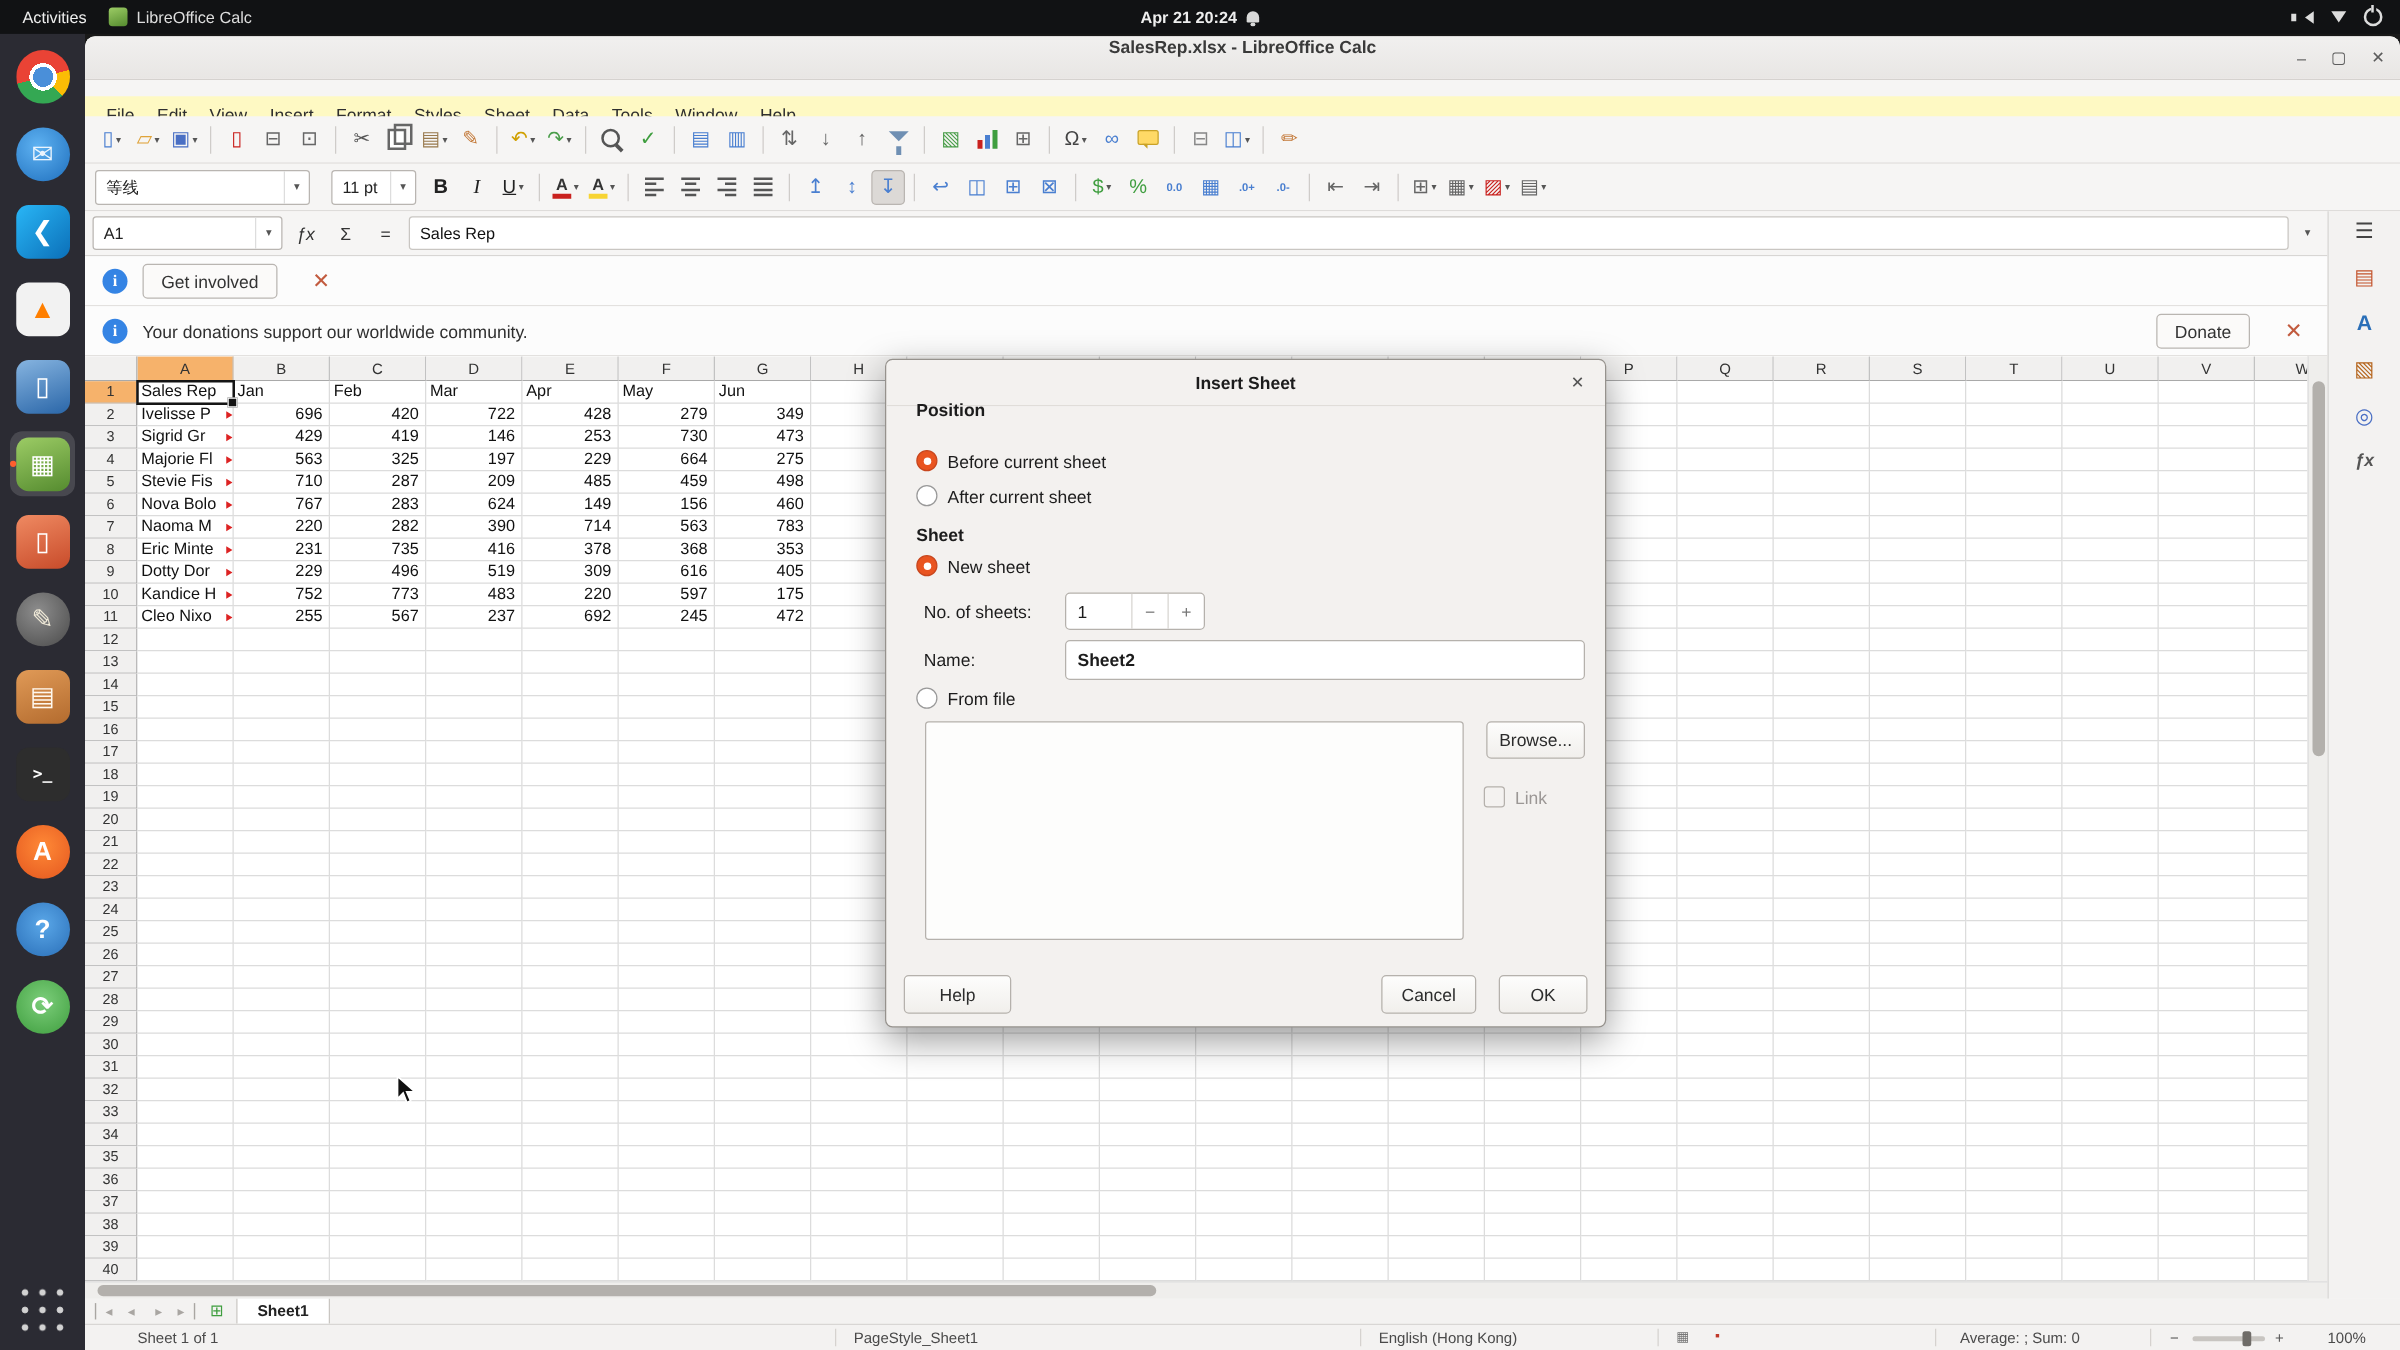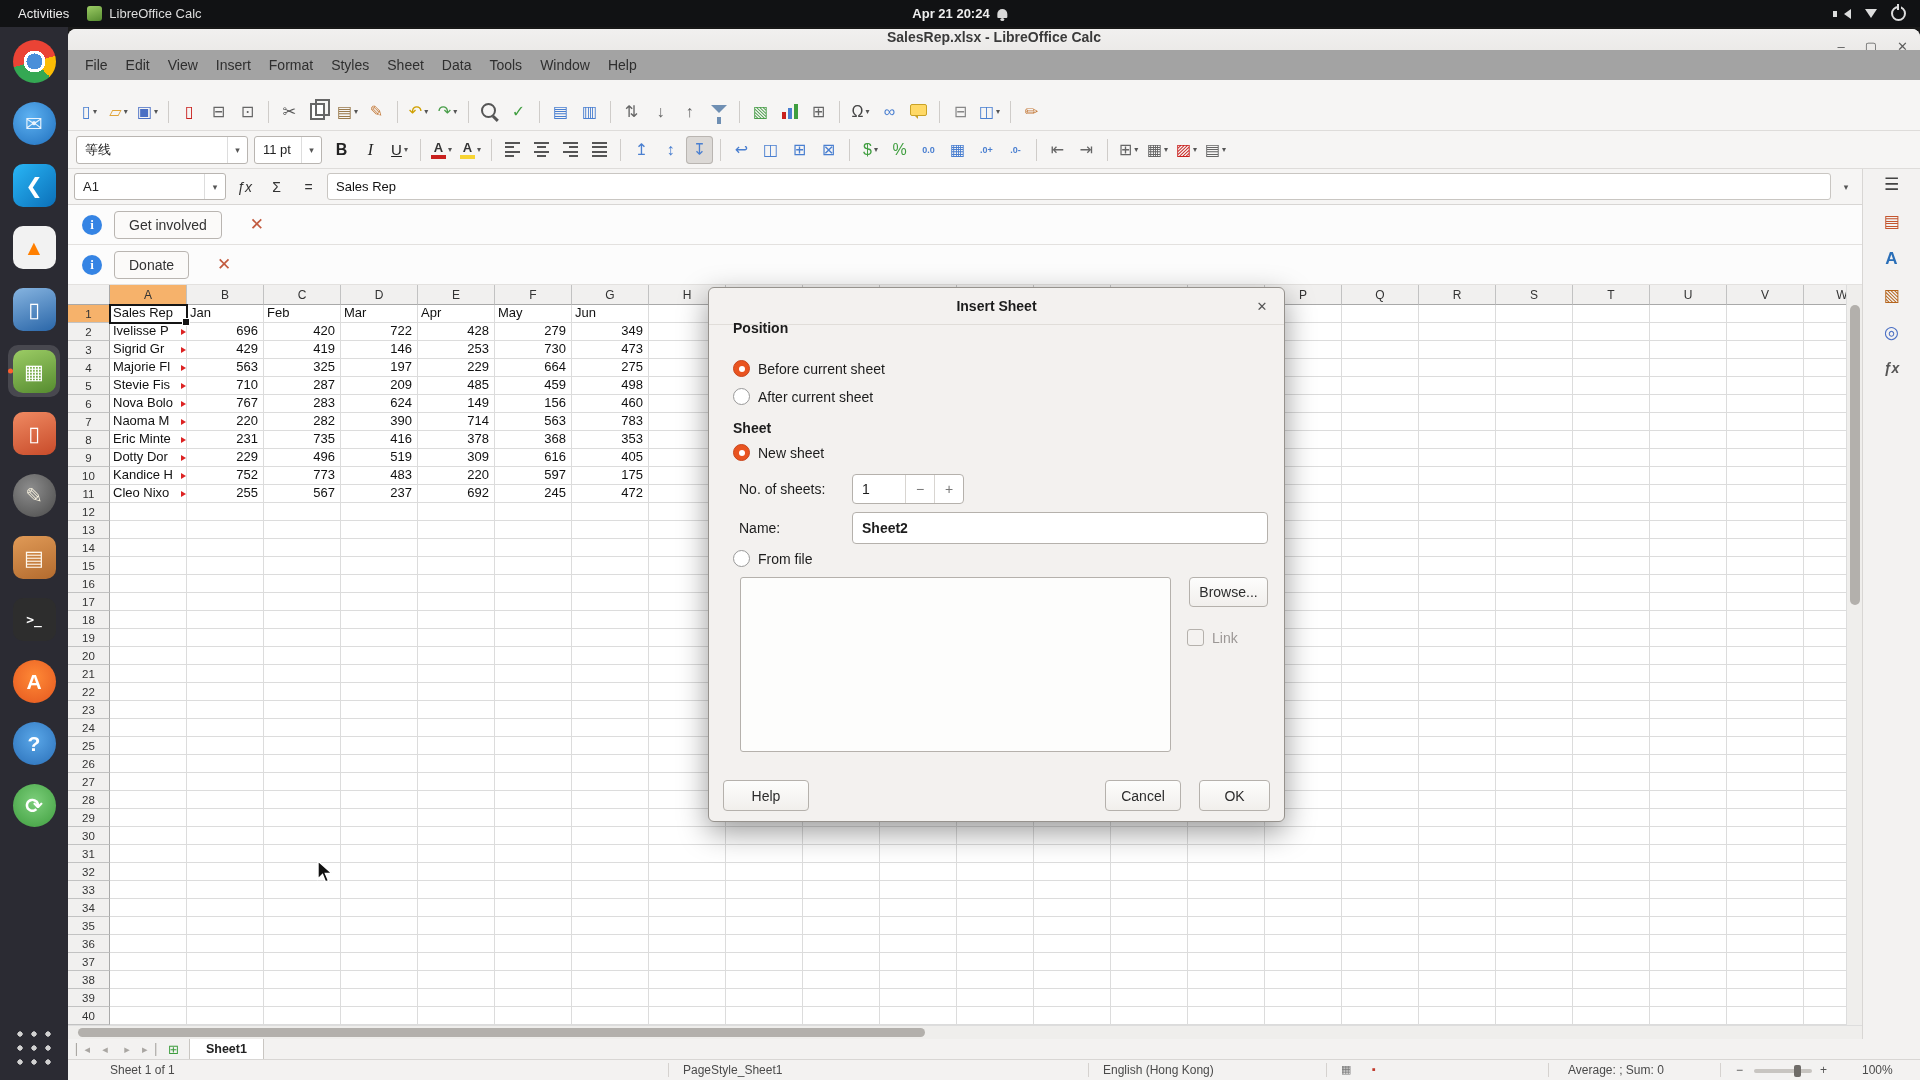--- a/index.html
+++ b/index.html
@@ -36,21 +36,21 @@
   .dock-glyph.small{font-size:13px;font-family:"DejaVu Sans Mono",monospace}
   .dock-tile.dots{background:radial-gradient(circle,#d2d2d2 2.4px,transparent 2.9px) -2px -2px/14px 14px repeat;width:38px;height:38px}
 
   
   #win{position:absolute;left:68px;top:29px;width:1852px;height:1051px;background:#f6f5f4;
        border-radius:8px 8px 0 0;box-shadow:0 6px 22px rgba(0,0,0,.55)}
   #titlebar{position:absolute;left:0;right:0;top:0;height:34px;background:linear-gradient(#f1f0ef,#e8e6e4);
             border-bottom:1px solid #d5d2cf;border-radius:8px 8px 0 0;display:flex;align-items:flex-start;justify-content:center;
             font-size:14px;font-weight:bold;color:#3a3a3a}
   #win-controls{position:absolute;right:12px;top:0;height:34px;display:flex;align-items:center;gap:20px;color:#5c5c5c;font-size:13px;font-weight:normal}
-  #menubar{position:absolute;left:0;right:0;top:21px;height:30px;background:#a3a3a3;display:flex;align-items:center;
+  #menubar{position:absolute;left:0;right:0;top:48px;height:30px;background:#fef9c3;display:flex;align-items:center;
            padding-left:8px;font-size:14px;color:#2f2f2f}
   .menu-item{padding:4px 9px;border-radius:4px}
 
   .toolbar{position:absolute;left:0;right:0;display:flex;align-items:center;gap:2px;padding:0 8px;
            background:#f6f5f4;border-bottom:1px solid #dedcda;box-sizing:border-box}
   #toolbar-standard{top:64px;height:38px}
   #toolbar-formatting{top:102px;height:38px}
   .tb-btn{height:28px;min-width:27px;display:flex;align-items:center;justify-content:center;border-radius:4px;padding:0 2px;box-sizing:border-box}
   .tb-btn.active{background:#dcd9d6;box-shadow:inset 0 0 0 1px #b9b5b1}
   .tb-sep{width:1px;height:22px;background:#cfccc9;margin:0 5px;flex:none}
@@ -403,21 +403,21 @@
       <div class="tb-sep"></div>
       <div class="tb-btn">
         <span class="k-glyph" style="color: rgb(196, 122, 58);">✏</span>
       </div>
     </div>
   <div id="toolbar-formatting" class="toolbar">
       <div class="combo" style="width: 170px;">
         <span class="val">等线</span>
         <span class="arr">▾</span>
       </div>
-      <div class="combo" style="width: 66px;">
+      <div class="combo" style="width: 66px; margin-left: 11px;">
         <span class="val">11 pt</span>
         <span class="arr">▾</span>
       </div>
       <div class="tb-btn">
         <span class="k-bold">B</span>
       </div>
       <div class="tb-btn">
         <span class="k-italic">I</span>
       </div>
       <div class="tb-btn">
@@ -555,20 +555,21 @@
     <span class="fb-expand">▾</span>
   </div>
 
   <div id="notif-1" class="notif">
     <span class="info-ic">i</span>
     <span class="notif-btn">Get involved</span>
     <span class="notif-x">✕</span>
   </div>
   <div id="notif-2" class="notif">
     <span class="info-ic">i</span>
+    <span class="notif-text">Your donations support our worldwide community.</span>
     <span class="notif-btn">Donate</span>
     <span class="notif-x">✕</span>
   </div>
 
   <div id="sheet-area">
     <div id="corner"></div>
     <div id="col-headers">
         <div class="col-h sel">A</div>
         <div class="col-h">B</div>
         <div class="col-h">C</div>

